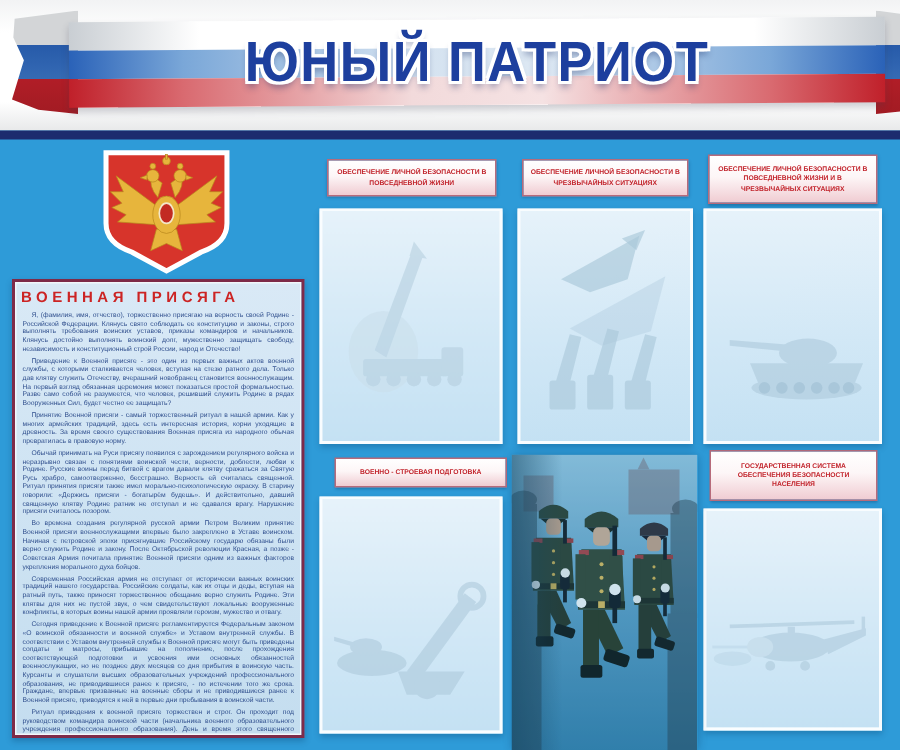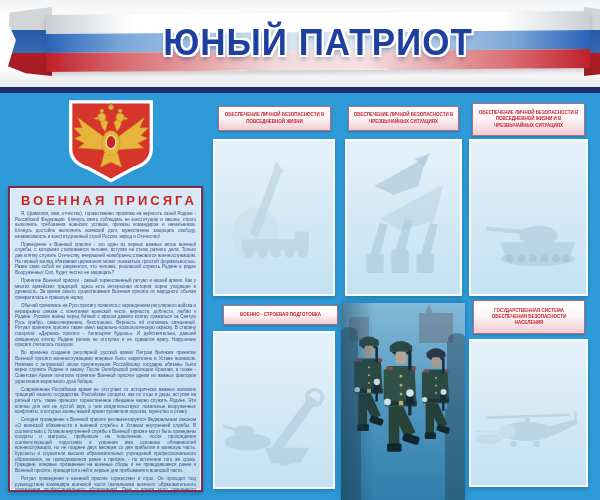--- a/index.html
+++ b/index.html
@@ -39,22 +39,22 @@
   
   .emblem{position:absolute;left:63px;top:99px;width:96px;height:84px;}
 
   
   .oath{
     position:absolute;left:8px;top:186px;width:195px;height:306px;
     background:linear-gradient(180deg,#d9e9f6 0%,#cce2f2 60%,#c4ddef 100%);
     border:2px solid #7e2b49;box-shadow:inset 0 0 0 1px #f2f7fb,0 2px 4px rgba(0,50,90,.3);
     box-sizing:border-box;overflow:hidden;
   }
-  .oath-title{margin:5px 4px 3px;text-align:right;color:#cc2424;font-weight:bold;
-    font-size:13px;letter-spacing:3px;}
+  .oath-title{margin:5px 4px 3px;text-align:left;color:#cc2424;font-weight:bold;
+    font-size:10px;letter-spacing:3px;}
   .oath-text{padding:0 5px;color:#31508e;font-size:4.5px;line-height:1.25;text-align:justify;}
   .oath-text p{margin:0 0 2.5px;text-indent:6px;}
 
   
   .chip{
     position:absolute;display:flex;align-items:center;justify-content:center;
     background:linear-gradient(180deg,#ffffff 0%,#fdf6f7 45%,#f0ccd2 100%);
     border:1px solid #b76b7b;box-shadow:0 1px 2px rgba(0,50,90,.35);
     color:#c2242c;font-weight:bold;font-size:4.5px;line-height:1.35;text-align:center;
     padding:1px 3px;box-sizing:border-box;

